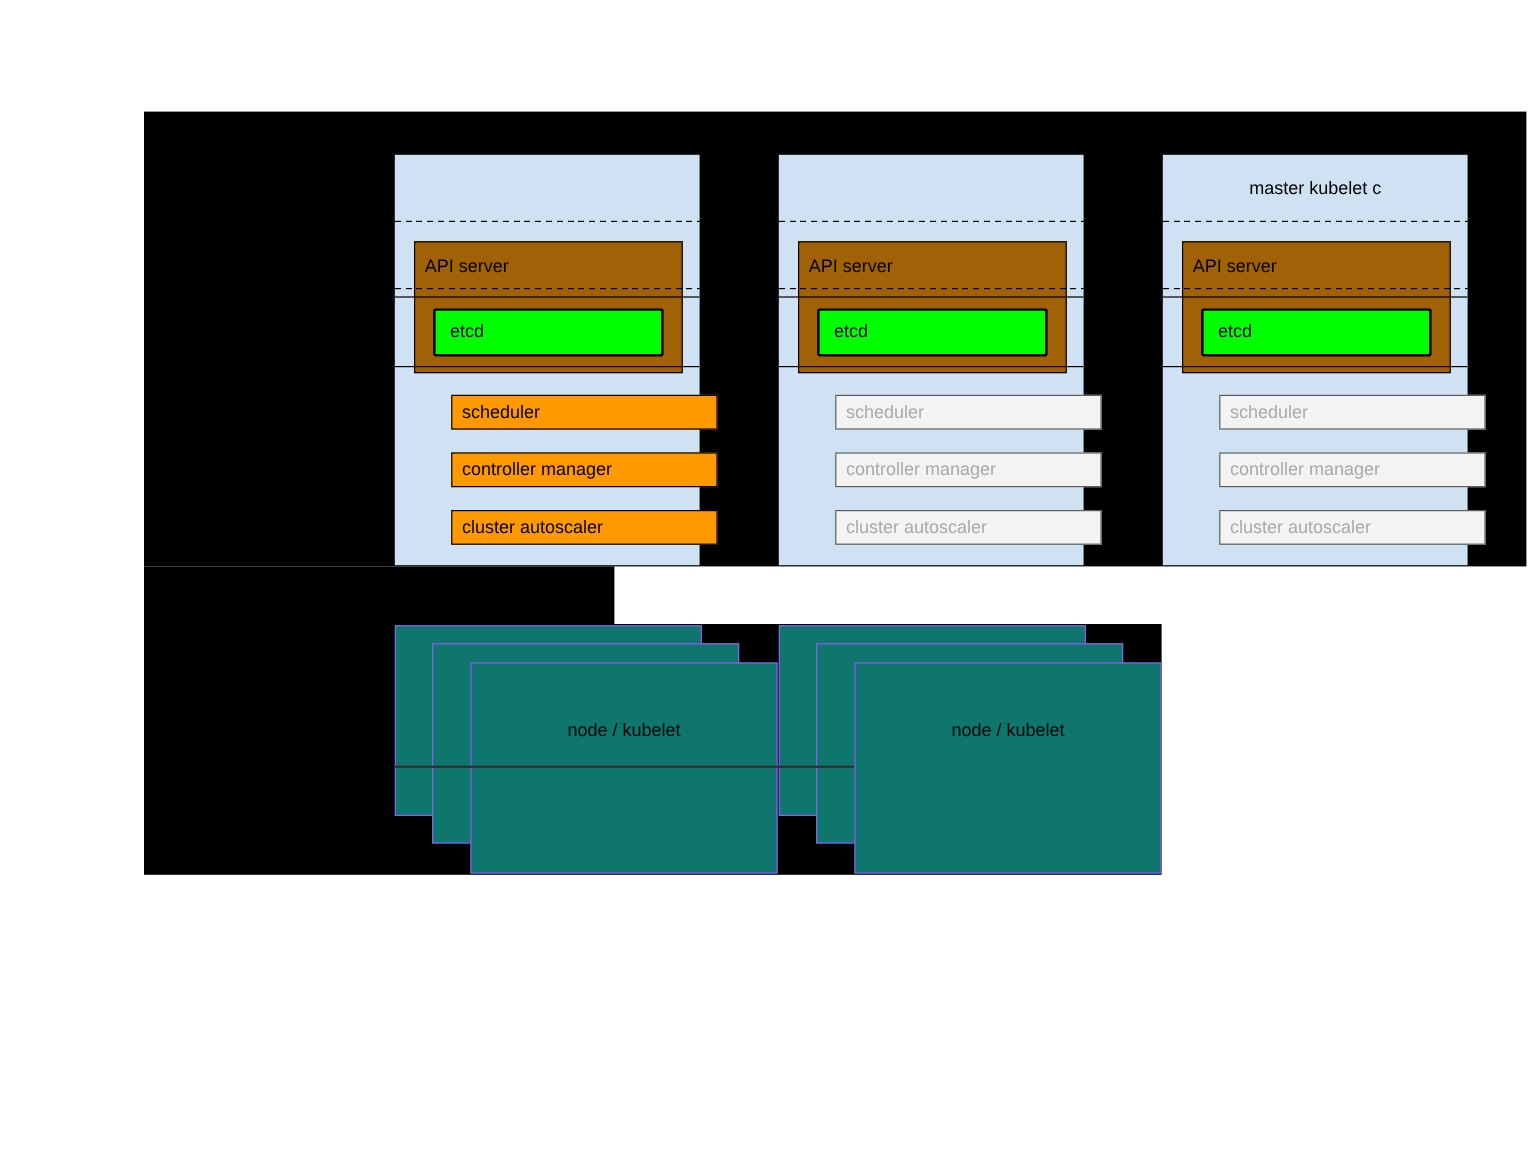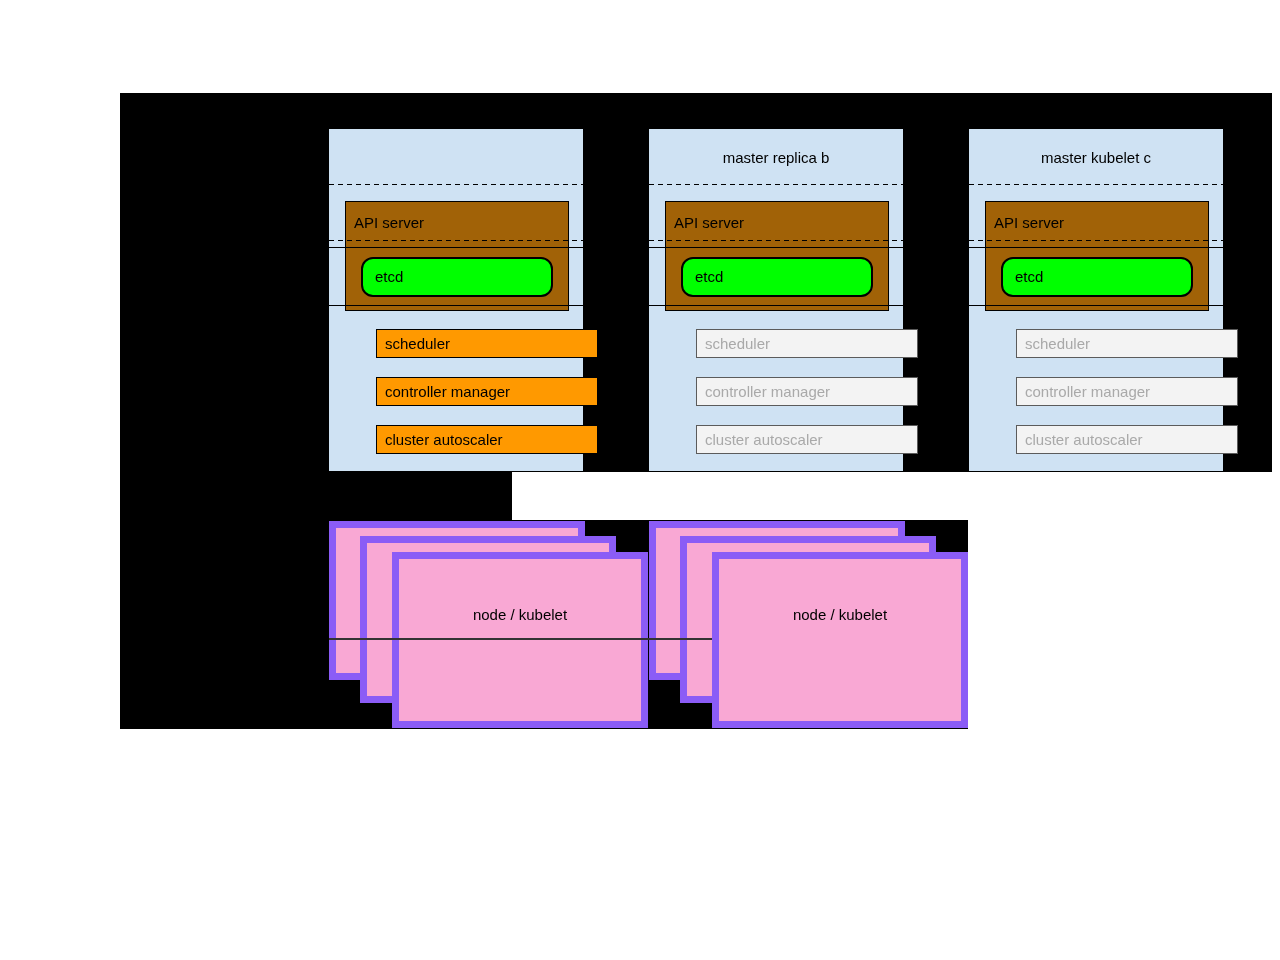--- a/index.html
+++ b/index.html
@@ -20,31 +20,31 @@
            display:flex;align-items:center;justify-content:center;font-size:15px;}
   .hline{position:absolute;left:0;width:100%;height:1px;}
   .hline.solid{background:#000;}
   .hline.dashed{background:repeating-linear-gradient(to right,#000 0,#000 5px,transparent 5px,transparent 9px);}
   .dash1{top:55px;} .dash2{top:111px;} .sol1{top:118px;} .sol2{top:176px;}
 
   .api-box{position:absolute;left:16px;top:72px;width:224px;height:110px;
            background:#a16207;border:1px solid #000;box-sizing:border-box;}
   .api-label{position:absolute;left:8px;top:12px;font-size:15px;}
   .etcd-box{position:absolute;left:32px;top:128px;width:192px;height:40px;
-            background:#00ff00;border:2px solid #000;border-radius:12px;box-sizing:border-box;}
+            background:#00ff00;border:2px solid #000;border-radius:2px;box-sizing:border-box;}
   .etcd-label{position:absolute;left:12px;top:0;line-height:36px;font-size:15px;}
 
   .comp{position:absolute;left:16px;width:222px;height:29px;box-sizing:border-box;
         font-size:15px;line-height:27px;padding-left:8px;white-space:nowrap;overflow:hidden;margin-left:31px;}
   .comp.on{background:#ff9900;border:1px solid #000;color:#000;}
   .comp.off{background:#f3f3f3;border:1px solid #5b5b5b;color:#a9a9a9;}
   .c1{top:200px;} .c2{top:248px;} .c3{top:296px;}
 
   
-  .node-box{background:#f9a8d4;border:7px solid #8b5cf6;width:256px;box-sizing:border-box;text-decoration:underline;}
+  .node-box{background:#0f766e;border:1px solid #8b5cf6;width:256px;box-sizing:border-box;text-decoration:underline;}
   .n-back{top:521px;height:159px;}
   .n-mid{top:536px;height:167px;}
   .n-front{top:552px;height:176px;}
   #g1-back{left:329px;} #g1-mid{left:360px;} #g1-front{left:392px;}
   #g2-back{left:649px;} #g2-mid{left:680px;} #g2-front{left:712px;}
   .node-label{position:absolute;top:47px;left:0;width:100%;text-align:center;font-size:15px;}
   #node-sep-line{left:329px;top:638px;width:383px;height:2px;background:#333;}
 </style>
 </head>
 <body>
@@ -63,21 +63,20 @@
   </div>
   <div class="hline dashed dash2"></div>
   <div class="hline solid sol1"></div>
   <div class="hline solid sol2"></div>
   <div class="comp on c1">scheduler</div>
   <div class="comp on c2">controller manager</div>
   <div class="comp on c3">cluster autoscaler</div>
 </div>
 
 <div class="abs master" id="master-b">
-  <div class="m-title">master replica b</div>
   <div class="hline dashed dash1"></div>
   <div class="api-box">
     <span class="api-label">API server</span>
   </div>
   <div class="etcd-box">
     <span class="etcd-label">etcd</span>
   </div>
   <div class="hline dashed dash2"></div>
   <div class="hline solid sol1"></div>
   <div class="hline solid sol2"></div>

